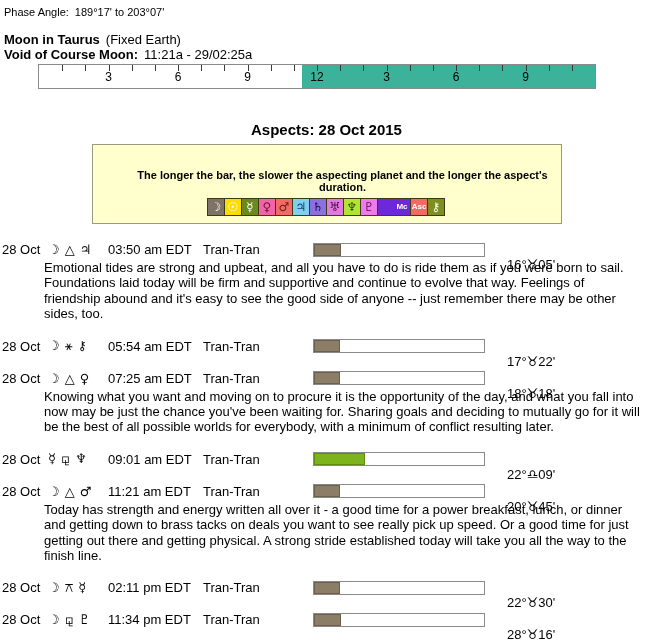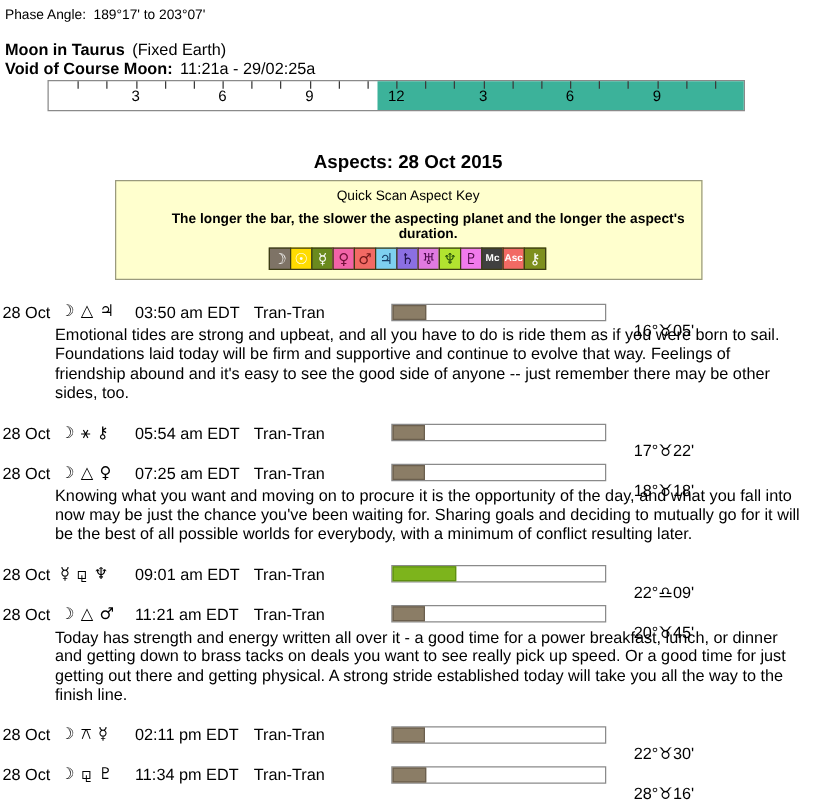--- a/index.html
+++ b/index.html
@@ -27,21 +27,21 @@
   .ruler-label{
     position:absolute;top:5px;transform:translateX(-50%);
     font-size:12px;color:#000;line-height:14px;
   }
   
   .aspects-title{text-align:center;font-weight:bold;margin-top:32px;font-size:15px;}
   .key-box{
     width:468px;margin:6px auto 0;background:#FFFFCE;border:1px solid #9a9a7e;
     text-align:center;padding:6px 0 7px;font-size:11px;
   }
-  .key-subtitle{font-weight:bold;margin-top:6px;padding-left:32px;}
+  .key-subtitle{font-weight:bold;margin-top:18px;padding-left:32px;}
   .tiles{display:flex;justify-content:center;margin-top:5px;}
   .tile{
     width:16px;height:16px;border:1px solid #3c3c14;margin-left:-1px;
     display:flex;align-items:center;justify-content:center;
     font-size:12px;line-height:12px;
   }
   .tile .txt{font-size:8px;font-weight:bold;font-family:"Liberation Sans",sans-serif;}
   
   .aspect-list{margin-top:18px;padding-left:2px;}
   .aspect-block{margin-bottom:17px;}
@@ -111,21 +111,20 @@
     <span class="ruler-label" style="left: 37.5%;">9</span>
     <span class="ruler-label" style="left: 50%;">12</span>
     <span class="ruler-label" style="left: 62.5%;">3</span>
     <span class="ruler-label" style="left: 75%;">6</span>
     <span class="ruler-label" style="left: 87.5%;">9</span>
   </div>
 
 <div class="aspects-title">Aspects: 28 Oct 2015</div>
 
 <div class="key-box">
-  <div>Quick Scan Aspect Key</div>
   <div class="key-subtitle">The longer the bar, the slower the aspecting planet and the longer the aspect's duration.</div>
   <div class="tiles">
       <span class="tile" style="background: rgb(126, 115, 102);">
         <span class="sym" style="color: rgb(255, 255, 255);">☽</span>
       </span>
       <span class="tile" style="background: rgb(255, 220, 0);">
         <span class="sym" style="color: rgb(255, 255, 255);">☉</span>
       </span>
       <span class="tile" style="background: rgb(106, 138, 30);">
         <span class="sym" style="color: rgb(255, 255, 255);">☿</span>
@@ -144,21 +143,21 @@
       </span>
       <span class="tile" style="background: rgb(224, 122, 224);">
         <span class="sym" style="color: rgb(77, 10, 77);">♅</span>
       </span>
       <span class="tile" style="background: rgb(178, 228, 48);">
         <span class="sym" style="color: rgb(38, 81, 10);">♆</span>
       </span>
       <span class="tile" style="background: rgb(240, 122, 236);">
         <span class="sym" style="color: rgb(77, 10, 72);">♇</span>
       </span>
-      <span class="tile" style="background: #404040;">
+      <span class="tile" style="background: #6d28d9; padding-left: 16px;">
         <span class="txt" style="color: rgb(255, 255, 255);">Mc</span>
       </span>
       <span class="tile" style="background: rgb(242, 106, 100);">
         <span class="txt" style="color: rgb(255, 255, 255);">Asc</span>
       </span>
       <span class="tile" style="background: rgb(126, 143, 30);">
         <span class="sym" style="color: rgb(255, 255, 255);">⚷</span>
       </span>
     </div>
 </div>

